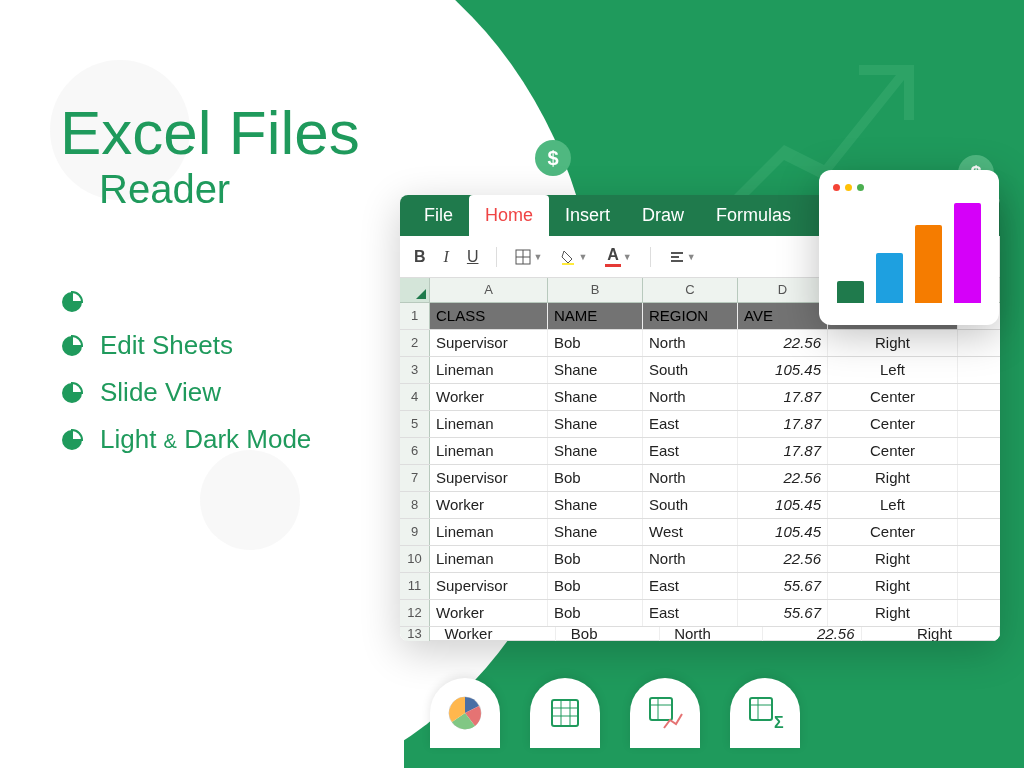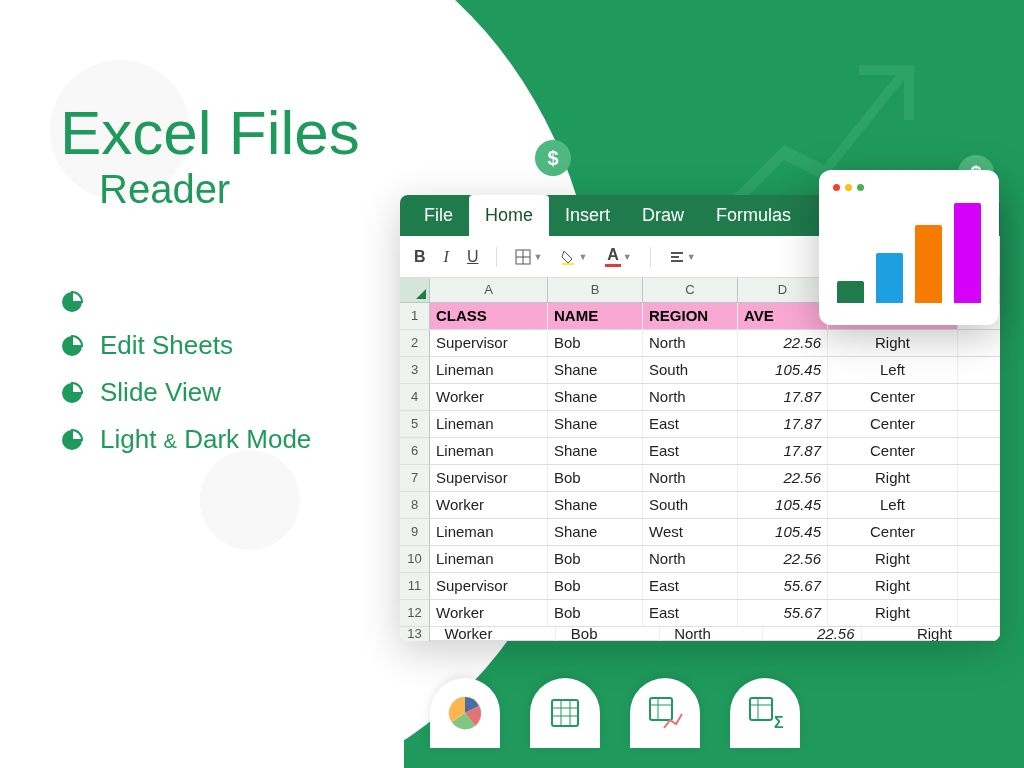--- a/index.html
+++ b/index.html
@@ -24,21 +24,21 @@
 
 .features { position: absolute; left: 60px; top: 290px; }
 .feature-item { display: flex; align-items: center; margin-bottom: 16px; color: #1f9a5c; font-size: 26px; font-weight: 400; }
 .feature-icon { width: 24px; height: 24px; margin-right: 16px; flex-shrink: 0; }
 .amp { font-size: 20px; }
 
 .spreadsheet { position: absolute; top: 195px; left: 400px; width: 600px; background: #fff; border-radius: 8px; box-shadow: 0 10px 40px rgba(0,0,0,0.2); overflow: hidden; }
 
 .ribbon-tabs { background: #1f7a4c; display: flex; padding: 0 8px; }
 .ribbon-tab { padding: 10px 16px; color: #fff; font-size: 18px; cursor: pointer; }
-.ribbon-tab.active { background: #fff; color: #14532d; border-radius: 4px 4px 0 0; }
+.ribbon-tab.active { background: #fff; color: #ef4444; border-radius: 4px 4px 0 0; }
 
 .toolbar { background: #fff; padding: 10px 14px; display: flex; align-items: center; gap: 18px; border-bottom: 1px solid #ddd; }
 .tb-btn { font-size: 16px; color: #444; cursor: pointer; display: flex; align-items: center; }
 .tb-bold { font-weight: bold; }
 .tb-italic { font-style: italic; font-family: serif; }
 .tb-underline { text-decoration: underline; }
 .tb-sep { width: 1px; height: 20px; background: #ddd; }
 .chev { font-size: 9px; margin-left: 2px; color: #888; }
 
 .grid-area { background: #fff; }
@@ -46,21 +46,21 @@
 .corner { width: 30px; height: 24px; background: #d4e5d9; border-right: 1px solid #b8c9bd; position: relative; }
 .corner::after { content: ''; position: absolute; right: 3px; bottom: 3px; border-left: 10px solid transparent; border-bottom: 10px solid #1f7a4c; }
 .col-h { height: 24px; text-align: center; font-size: 13px; color: #555; border-right: 1px solid #b8c9bd; line-height: 24px; }
 .col-a { width: 118px; } .col-b { width: 95px; } .col-c { width: 95px; } .col-d { width: 90px; } .col-e { width: 130px; }
 
 .grid-row { display: flex; border-bottom: 1px solid #ddd; }
 .row-h { width: 30px; background: #eef3ef; text-align: center; font-size: 13px; color: #555; border-right: 1px solid #b8c9bd; line-height: 26px; }
 .cell { height: 26px; font-size: 15px; color: #222; border-right: 1px solid #eee; line-height: 26px; padding: 0 6px; overflow: hidden; white-space: nowrap; }
 .cell.num { text-align: right; font-style: italic; }
 .cell.ctr { text-align: center; }
-.header-row .cell { background: #f9a8d4; color: #000; font-weight: 700; }
+.header-row .cell { background: #737373; color: #000; font-weight: 400; }
 .grid-row.cut { height: 14px; justify-content: space-between; } .grid-row.cut .cell, .grid-row.cut .row-h { height: 14px; line-height: 14px; overflow: hidden; }
 
 .chart-card { position: absolute; top: 170px; right: 25px; width: 180px; height: 155px; background: #fff; border-radius: 12px; box-shadow: 0 10px 40px rgba(0,0,0,0.25); padding: 14px; }
 .chart-dots { display: flex; gap: 5px; margin-bottom: 12px; }
 .chart-dot { width: 7px; height: 7px; border-radius: 50%; }
 .chart-bars { display: flex; align-items: flex-end; gap: 12px; height: 100px; padding: 0 4px; }
 .chart-bar { flex: 1; border-radius: 2px 2px 0 0; }
 
 .bottom-icons { position: absolute; bottom: 20px; left: 430px; display: flex; gap: 30px; }
 .icon-pill { width: 70px; height: 70px; background: #fff; border-radius: 70px 70px 0 0; display: flex; align-items: center; justify-content: center; box-shadow: 0 -2px 10px rgba(0,0,0,0.1); }

